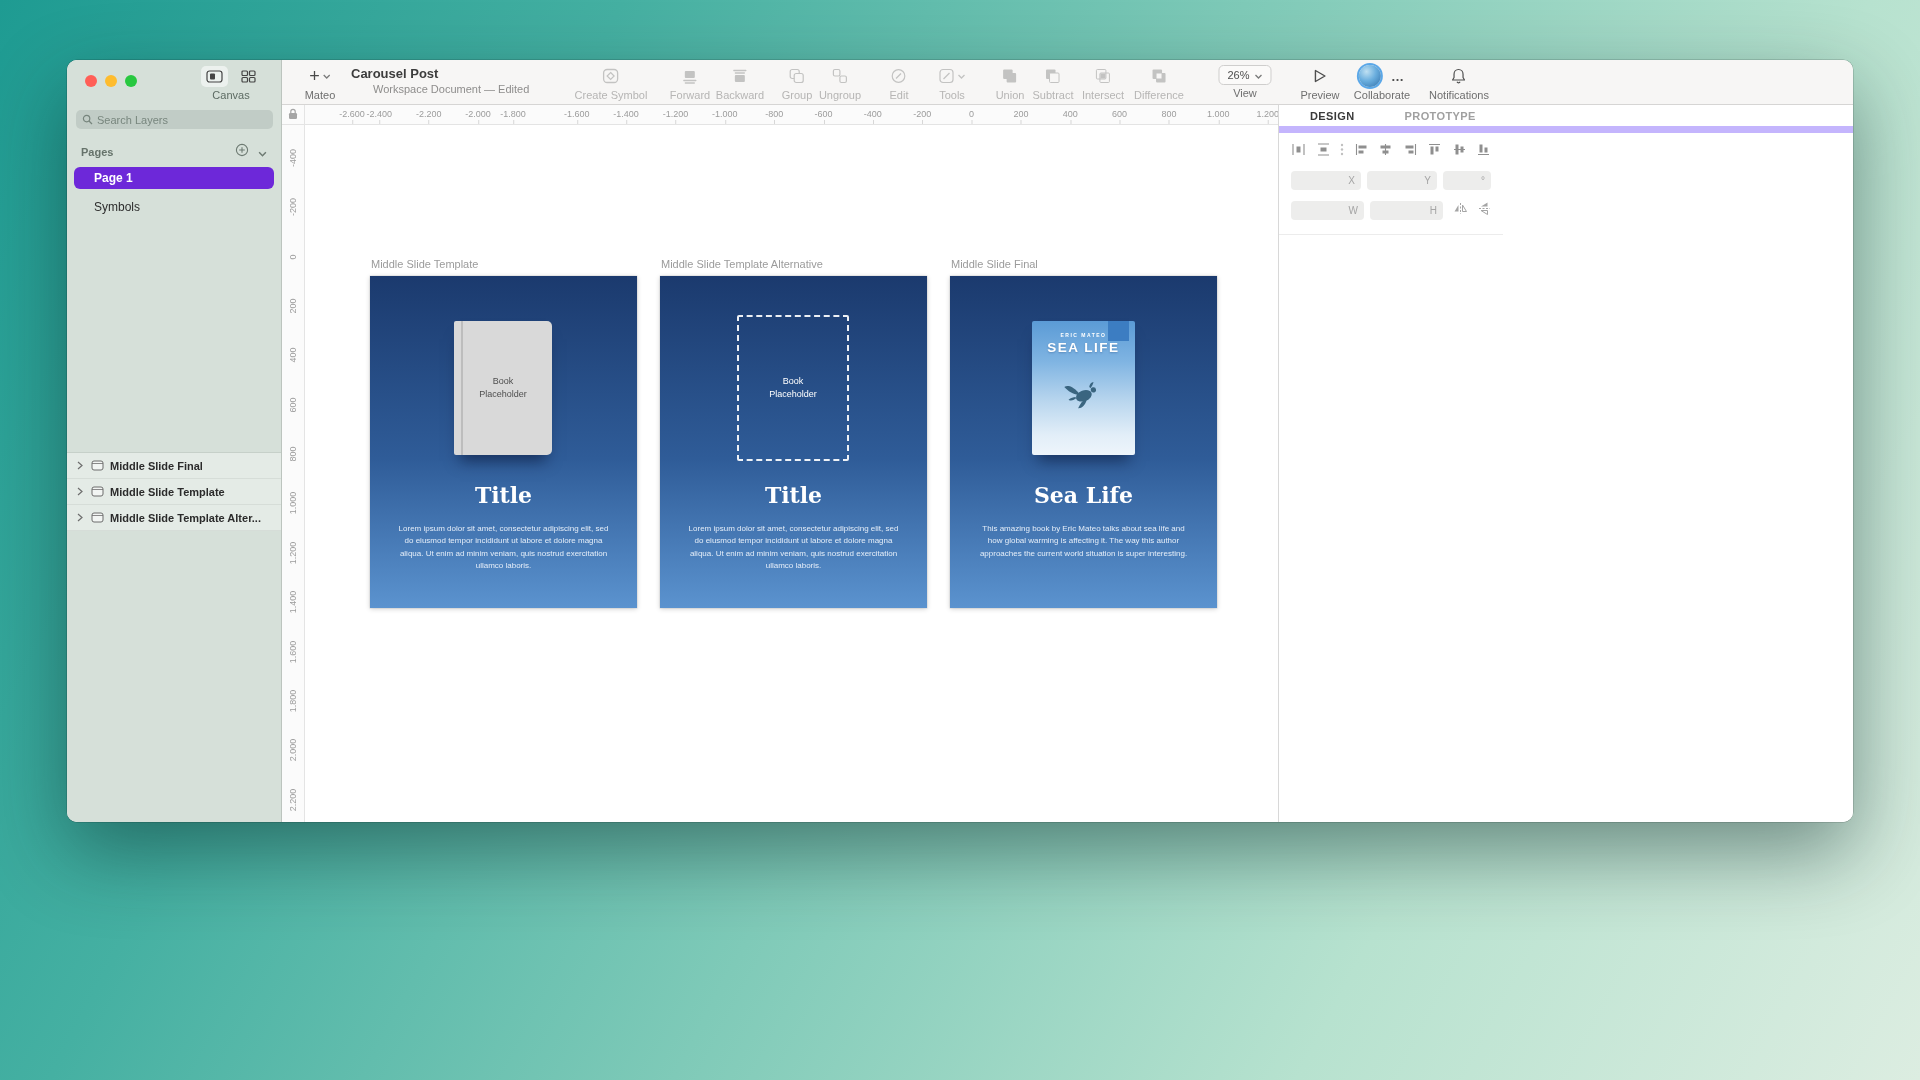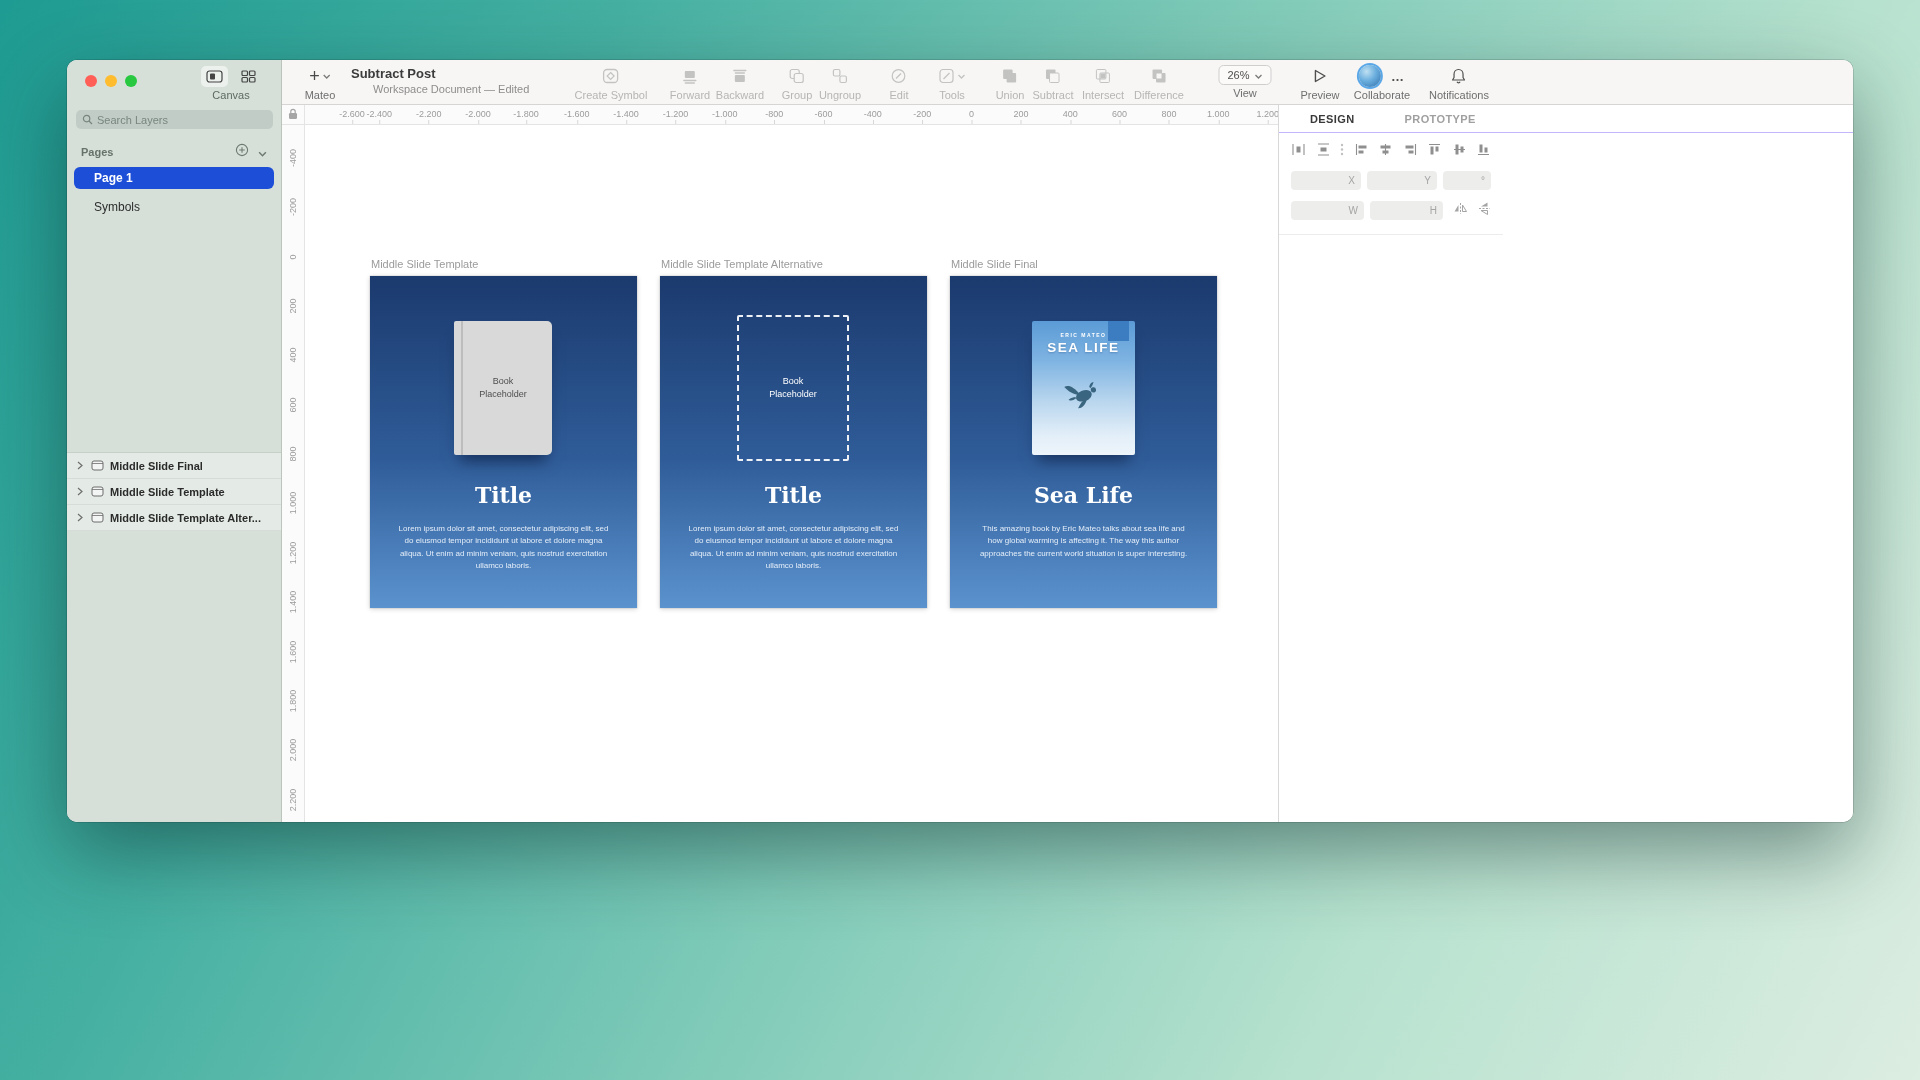--- a/index.html
+++ b/index.html
@@ -26,21 +26,21 @@
   .search-field{ position:absolute; left:9px; top:50px; width:197px; height:19px; background:rgba(101,119,110,.18);
     border-radius:5px; display:flex; align-items:center; padding:0 6px; gap:4px; }
   .search-field input{ background:transparent; border:none; outline:none; font-size:11px; color:#2f2f2f; width:100%; }
   .search-field input::placeholder{ color:#78867e; }
 
   .pages-section{ position:absolute; left:0; right:0; top:84px; }
   .pages-header{ display:flex; align-items:center; padding:0 14px; height:16px; }
   .pages-title{ font-size:11px; font-weight:700; color:#66736b; flex:1; }
   .pages-actions{ display:flex; align-items:center; gap:9px; color:#6d7a72; }
   .page-row{ margin:7px 7px 0; height:22px; border-radius:6px; display:flex; align-items:center; padding-left:20px; font-size:12px; color:#2d2d2d; }
-  .page-row.selected{ background:#1d4ed8; color:#fff; font-weight:700; }
+  .page-row.selected{ background:#6d28d9; color:#fff; font-weight:700; }
 
   .layers-list{ position:absolute; left:0; right:0; top:392px; border-top:1px solid rgba(0,0,0,.07); }
   .layer-row{ height:26px; display:flex; align-items:center; gap:6px; padding:0 8px 0 10px;
     background:rgba(255,255,255,.35); border-bottom:1px solid rgba(0,0,0,.06); }
   .layer-chevron{ width:8px; display:flex; color:#6e6e6e; }
   .layer-label{ font-size:11px; font-weight:600; color:#2b2b2b; white-space:nowrap; overflow:hidden; }
 
   
   .toolbar{ position:absolute; left:215px; top:0; right:0; height:45px; background:#f7f6f5; border-bottom:1px solid #d6d5d4; }
   .tb-item{ position:absolute; top:5px; transform:translateX(-50%); display:flex; flex-direction:column; align-items:center; gap:2px; }
@@ -92,21 +92,21 @@
   .cover-title{ margin-top:2px; font-size:13.5px; font-weight:700; letter-spacing:1.5px; color:#fff; text-shadow:0 1px 2px rgba(30,70,120,.35); }
   .cover-tab{ position:absolute; right:6px; top:0; width:21px; height:20px; background:#3c7dc2; }
   .cover-turtle{ position:absolute; left:50%; top:60px; transform:translateX(-50%) rotate(-8deg); opacity:.9; }
 
   .slide-title{ position:absolute; top:206px; left:0; right:0; text-align:center;
     font-family:"DejaVu Serif",serif; font-weight:700; font-size:22px; color:#fff; }
   .slide-body{ position:absolute; top:247px; left:25px; right:25px; text-align:center; font-size:8px; line-height:1.55; color:#e4edf8; }
 
   
   .inspector{ position:absolute; left:1211px; top:45px; right:0; bottom:0; background:#fff; border-left:1px solid #d8d8d8; }
-  .insp-tabbar{ height:28px; border-bottom:1px solid #c4b5fd; display:flex; align-items:center; gap:50px; padding-left:31px; }
+  .insp-tabbar{ height:28px; border-bottom:7px solid #c4b5fd; display:flex; align-items:center; gap:50px; padding-left:31px; }
   .insp-tab{ font-size:11px; letter-spacing:.4px; color:#a0a0a0; font-weight:600; }
   .insp-tab.active{ color:#3a3a3a; font-weight:700; }
   .insp-controls{ width:224px; padding:9px 12px 14px; border-bottom:1px solid #ececec; }
   .align-row{ display:flex; align-items:center; justify-content:space-between; height:18px; color:#8f8f8f; }
   .insp-row{ display:flex; gap:6px; margin-top:11px; align-items:center; }
   .field{ flex:1; height:19px; background:#ededec; border-radius:4px; display:flex; align-items:center; justify-content:flex-end; padding-right:6px; }
   .field.small{ flex:0 0 48px; }
   .field-label{ font-size:10px; color:#a5a5a5; }
   .flip-icons{ display:flex; gap:10px; color:#a5a5a5; margin-left:4px; }
 </style>
@@ -232,21 +232,21 @@
         <div class="tb-icon">
           <span class="plus-glyph">+</span>
           <svg width="8" height="5" viewBox="0 0 8 5">
               <path d="M1 1l3 3 3-3" stroke="#7a7a7a" stroke-width="1.3" fill="none"></path>
             </svg>
         </div>
         <div class="tb-label">Mateo</div>
       </div>
 
       <div class="tb-title">
-        <div class="doc-title">Subtract Post</div>
+        <div class="doc-title">Carousel Post</div>
         <div class="doc-subtitle">Workspace Document — Edited</div>
       </div>
 
       <div class="tb-item disabled" style="left:329px">
         <div class="tb-icon">
           <svg width="18" height="16" viewBox="0 0 18 16">
               <rect x="2" y="1.5" width="14" height="13" rx="3.5" stroke="currentColor" stroke-width="1.3" fill="none"></rect>
               <path d="M9 4.5L12.5 8L9 11.5L5.5 8z" stroke="currentColor" stroke-width="1.2" fill="none"></path>
             </svg>
         </div>
@@ -405,21 +405,21 @@
               <rect x="1" y="5" width="8" height="6" rx="1.2" fill="#a5a5a5"></rect>
               <path d="M2.8 5V3.6a2.2 2.2 0 0 1 4.4 0V5" stroke="#a5a5a5" stroke-width="1.2" fill="none"></path>
             </svg>
         </span>
       </div>
       <div class="h-ruler">
           <span class="hnum" style="left: 25px; margin-left: 22px;">-2.600</span>
           <span class="hnum" style="left: 74.35px;">-2.400</span>
           <span class="hnum" style="left: 123.7px;">-2.200</span>
           <span class="hnum" style="left: 173.05px;">-2.000</span>
-          <span class="hnum" style="left: 221px;">-1.800</span>
+          <span class="hnum" style="left: 208px;">-1.800</span>
           <span class="hnum" style="left: 271.75px;">-1.600</span>
           <span class="hnum" style="left: 321.1px;">-1.400</span>
           <span class="hnum" style="left: 370.45px;">-1.200</span>
           <span class="hnum" style="left: 419.8px;">-1.000</span>
           <span class="hnum" style="left: 469.15px;">-800</span>
           <span class="hnum" style="left: 518.5px;">-600</span>
           <span class="hnum" style="left: 567.85px;">-400</span>
           <span class="hnum" style="left: 617.2px;">-200</span>
           <span class="hnum" style="left: 666.55px;">0</span>
           <span class="hnum" style="left: 715.9px;">200</span>

